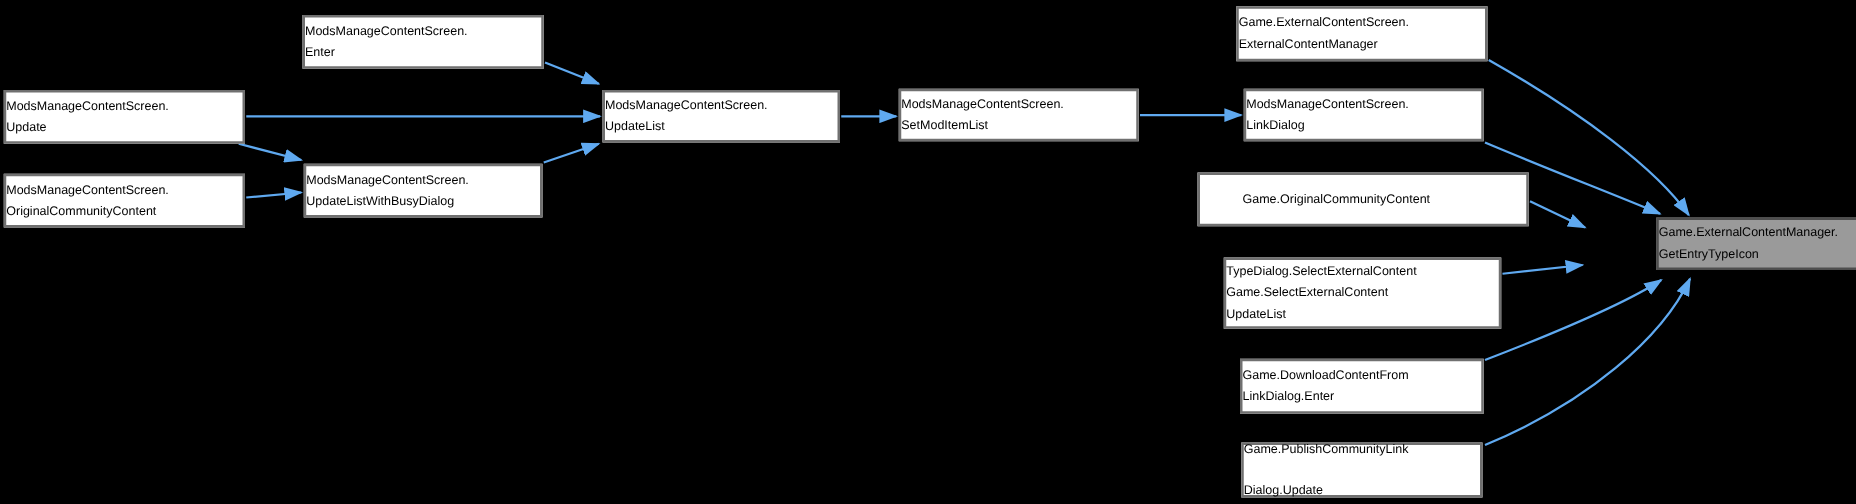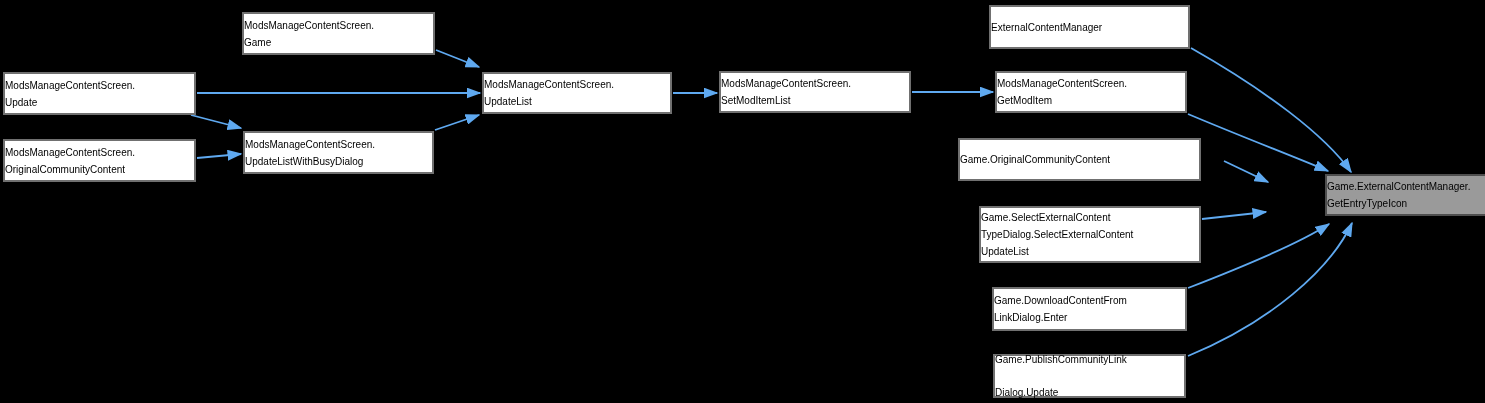--- a/index.html
+++ b/index.html
@@ -75,21 +75,21 @@
         <path d="M 1188,114 C 1240,136 1295,157 1328,171" class="edge" marker-end="url(#arrowhead)"></path>
         <path d="M 1224,161 L 1268,182" class="edge" marker-end="url(#arrowhead)"></path>
         <path d="M 1202,219 L 1266,212" class="edge" marker-end="url(#arrowhead)"></path>
         <path d="M 1188,288 C 1245,266 1300,243 1329,224" class="edge" marker-end="url(#arrowhead)"></path>
         <path d="M 1188,356 C 1270,322 1330,270 1352,223" class="edge" marker-end="url(#arrowhead)"></path>
       </g>
   </svg>
   <div id="node-layer">
       <div class="node" style="left: 242px; top: 12px; width: 193px; height: 43px;">
         <span>ModsManageContentScreen.</span>
-        <span>Game</span>
+        <span>Enter</span>
       </div>
       <div class="node" style="left: 3px; top: 72px; width: 193px; height: 43px;">
         <span>ModsManageContentScreen.</span>
         <span>Update</span>
       </div>
       <div class="node" style="left: 3px; top: 139px; width: 193px; height: 43px;">
         <span>ModsManageContentScreen.</span>
         <span>OriginalCommunityContent</span>
       </div>
       <div class="node" style="left: 243px; top: 131px; width: 191px; height: 43px;">
@@ -99,31 +99,32 @@
       <div class="node" style="left: 482px; top: 72px; width: 190px; height: 42px;">
         <span>ModsManageContentScreen.</span>
         <span>UpdateList</span>
       </div>
       <div class="node" style="left: 719px; top: 71px; width: 192px; height: 42px;">
         <span>ModsManageContentScreen.</span>
         <span>SetModItemList</span>
       </div>
       <div class="node" style="left: 995px; top: 71px; width: 192px; height: 42px;">
         <span>ModsManageContentScreen.</span>
-        <span>GetModItem</span>
+        <span>LinkDialog</span>
       </div>
       <div class="node" style="left: 989px; top: 5px; width: 201px; height: 44px;">
+        <span>Game.ExternalContentScreen.</span>
         <span>ExternalContentManager</span>
       </div>
-      <div class="node" style="left: 958px; top: 138px; width: 243px; height: 43px;">
+      <div class="node" style="left: 958px; top: 138px; width: 265px; height: 43px; padding-left: 34px;">
         <span>Game.OriginalCommunityContent</span>
       </div>
       <div class="node" style="left: 979px; top: 206px; width: 222px; height: 57px;">
+        <span>TypeDialog.SelectExternalContent</span>
         <span>Game.SelectExternalContent</span>
-        <span>TypeDialog.SelectExternalContent</span>
         <span>UpdateList</span>
       </div>
       <div class="node" style="left: 992px; top: 287px; width: 195px; height: 44px;">
         <span>Game.DownloadContentFrom</span>
         <span>LinkDialog.Enter</span>
       </div>
       <div class="node" style="left: 993px; top: 354px; width: 193px; height: 44px; gap: 16px;">
         <span>Game.PublishCommunityLink</span>
         <span>Dialog.Update</span>
       </div>

